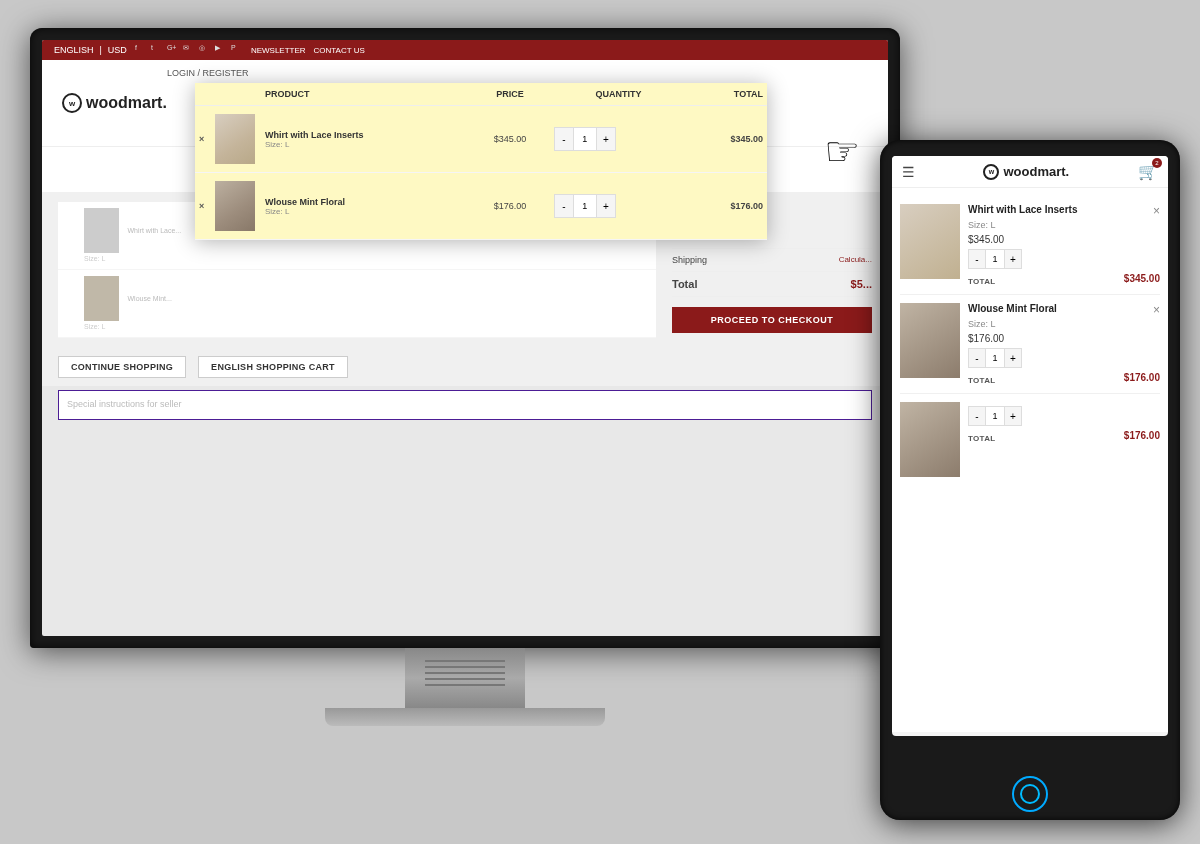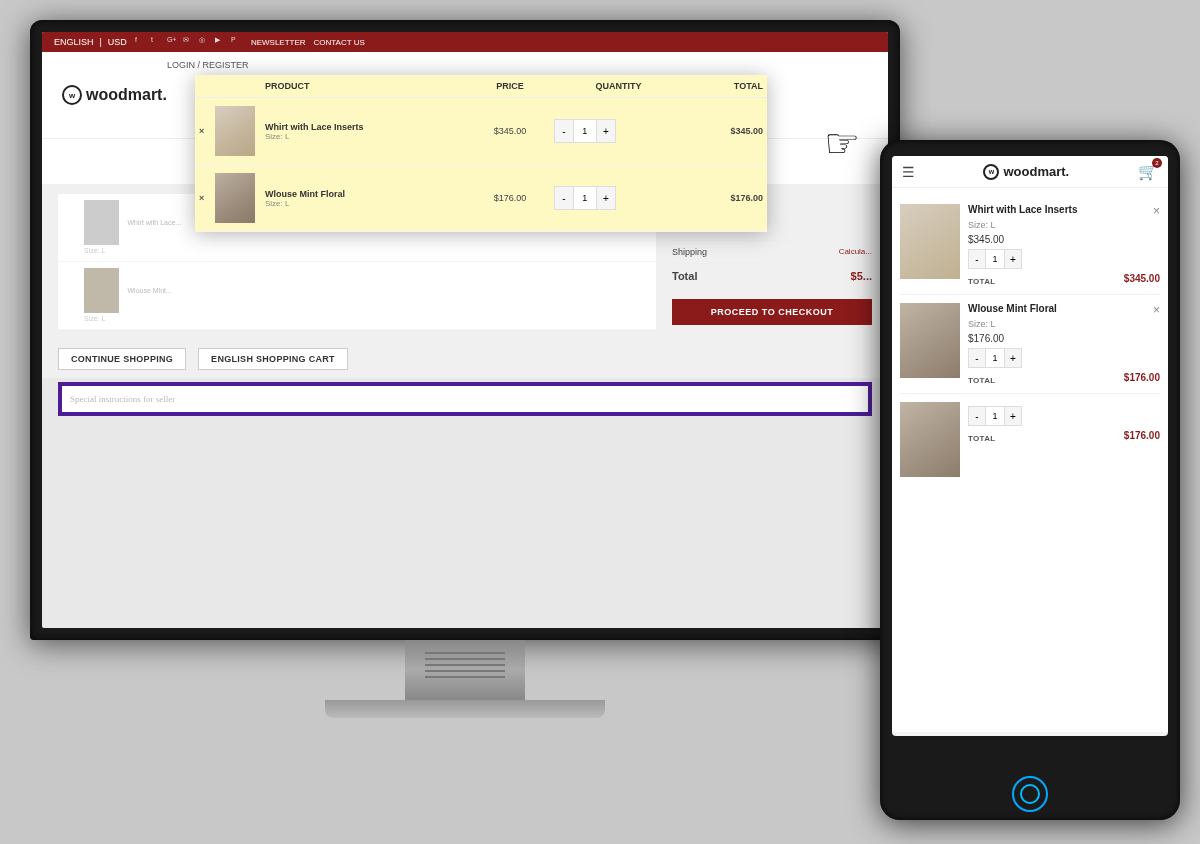--- a/index.html
+++ b/index.html
@@ -12,21 +12,21 @@
       display: flex;
       align-items: center;
       justify-content: center;
       position: relative;
     }
 
     
     .monitor {
       position: absolute;
       left: 30px;
-      top: 20px;
+      top: 28px;
       width: 870px;
       height: 720px;
     }
     .monitor-screen-outer {
       background: #1a1a1a;
       border-radius: 12px 12px 4px 4px;
       width: 870px;
       height: 620px;
       padding: 12px;
       box-shadow: 0 4px 30px rgba(0,0,0,0.6), inset 0 0 8px rgba(0,0,0,0.8);
@@ -252,23 +252,22 @@
       color: #333;
       letter-spacing: 0.3px;
     }
 
     .special-instructions {
       margin: 4px 16px;
       padding: 8px;
       font-size: 9px;
       color: #888;
       background: white;
-      border: 4px solid #4c1d95;
+      border: 1px solid #4c1d95;
       min-height: 30px;
-      font-family: Liberation Serif, serif;
     }
 
     
     .cursor-hand {
       position: absolute;
       top: 100px;
       right: 40px;
       font-size: 40px;
       z-index: 100;
       pointer-events: none;

